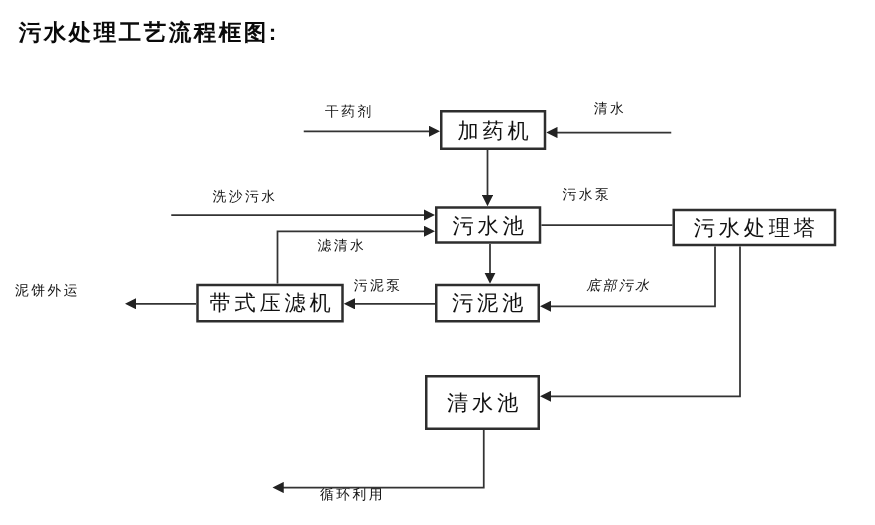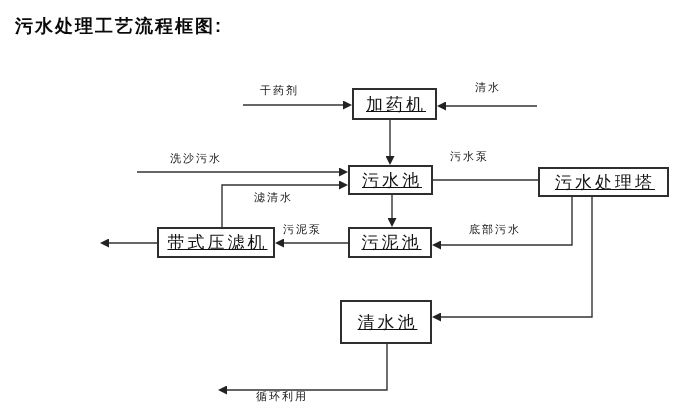--- a/index.html
+++ b/index.html
@@ -26,21 +26,20 @@
   .box{
     position:absolute;
     box-sizing:border-box;
     border:2px solid #2e2e2e;
     background:#ffffff;
     display:flex;align-items:center;justify-content:center;
     font-size:17px;letter-spacing:3px;
     text-indent:3px;
     white-space:nowrap;
     color:#111;
-    text-decoration:underline;
   }
   .lbl{
     position:absolute;
     font-size:11px;letter-spacing:2px;
     white-space:nowrap;
     color:#111;
     line-height:1.1;
   }
   .box-dosing          {left:352px;top:88px; width:85px; height:32px;}
   .box-sewage-pool     {left:348px;top:165px;width:85px; height:30px;}
@@ -49,21 +48,21 @@
   .box-sludge-pool     {left:348px;top:227px;width:84px; height:31px;}
   .box-clear-pool      {left:340px;top:300px;width:92px; height:44px;}
 
   .lbl-dry-chemical        {left:260px;top:84px;}
   .lbl-clean-water         {left:475px;top:81px;}
   .lbl-sand-washing-sewage {left:170px;top:152px;}
   .lbl-sewage-pump         {left:450px;top:150px;}
   .lbl-filtered-clear-water{left:254px;top:191px;}
   .lbl-mud-cake            {left:12px; top:227px;}
   .lbl-sludge-pump         {left:283px;top:223px;}
-  .lbl-bottom-sewage       {left:469px;top:223px;}
+  .lbl-bottom-sewage       {left:469px;top:223px;font-style:italic;}
   .lbl-recycling           {left:256px;top:363px;margin-top:27px;}
 </style>
 </head>
 <body>
 
 <div class="canvas">
 
   <h1 class="title">污水处理工艺流程框图:</h1>
 
   <svg class="wires" width="700" height="420" viewBox="0 0 700 420" fill="none" stroke="#333333" stroke-width="1.4">
@@ -91,17 +90,18 @@
   <div class="box box-tower">污水处理塔</div>
   <div class="box box-sludge-pool">污泥池</div>
   <div class="box box-filter-press">带式压滤机</div>
   <div class="box box-clear-pool">清水池</div>
 
   <div class="lbl lbl-dry-chemical">干药剂</div>
   <div class="lbl lbl-clean-water">清水</div>
   <div class="lbl lbl-sand-washing-sewage">洗沙污水</div>
   <div class="lbl lbl-sewage-pump">污水泵</div>
   <div class="lbl lbl-filtered-clear-water">滤清水</div>
+  <div class="lbl lbl-mud-cake">泥饼外运</div>
   <div class="lbl lbl-sludge-pump">污泥泵</div>
   <div class="lbl lbl-bottom-sewage">底部污水</div>
   <div class="lbl lbl-recycling">循环利用</div>
 
 </div>
 
 </body></html>

